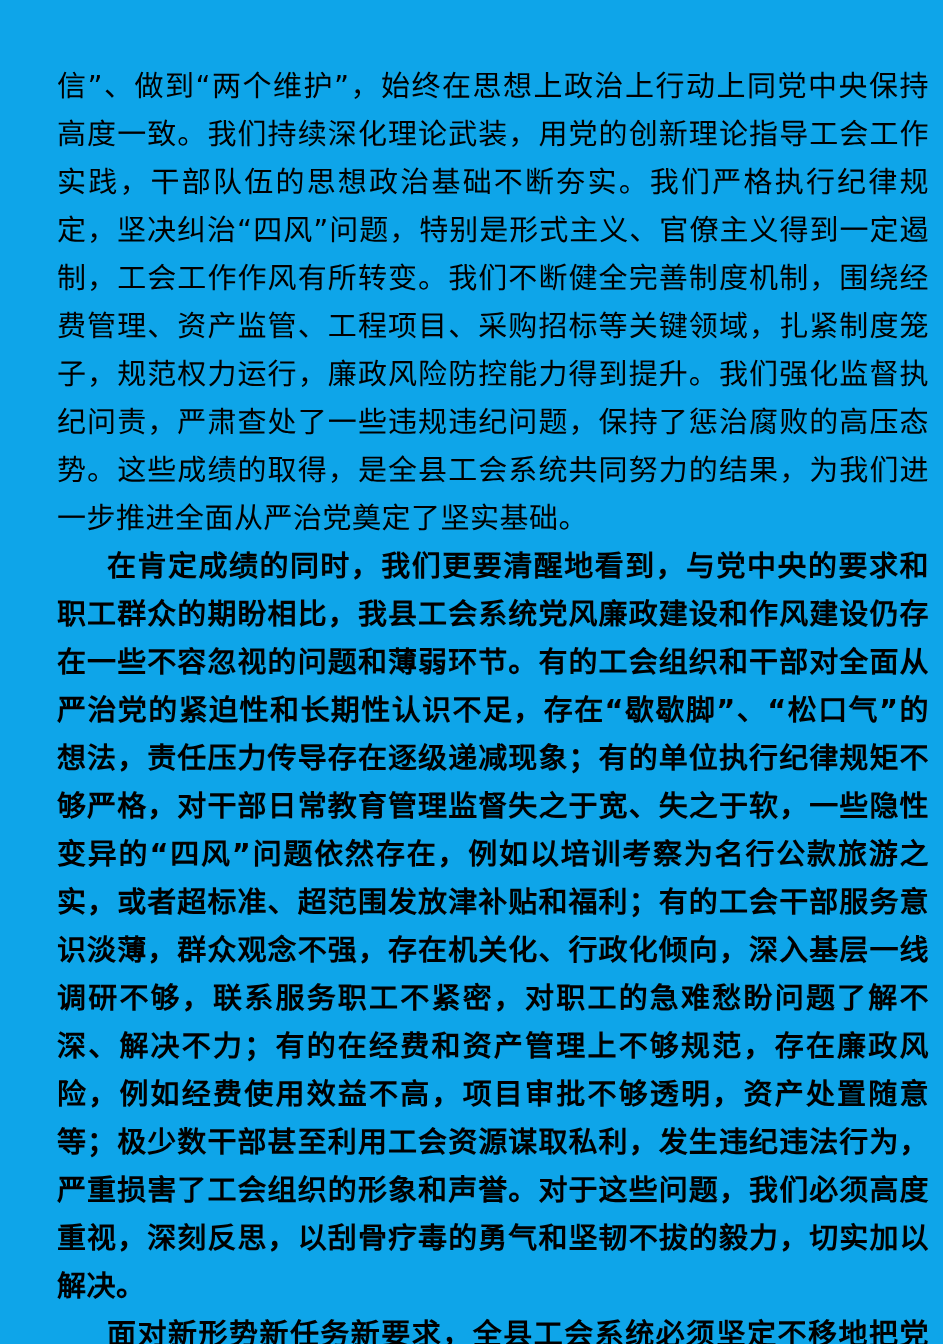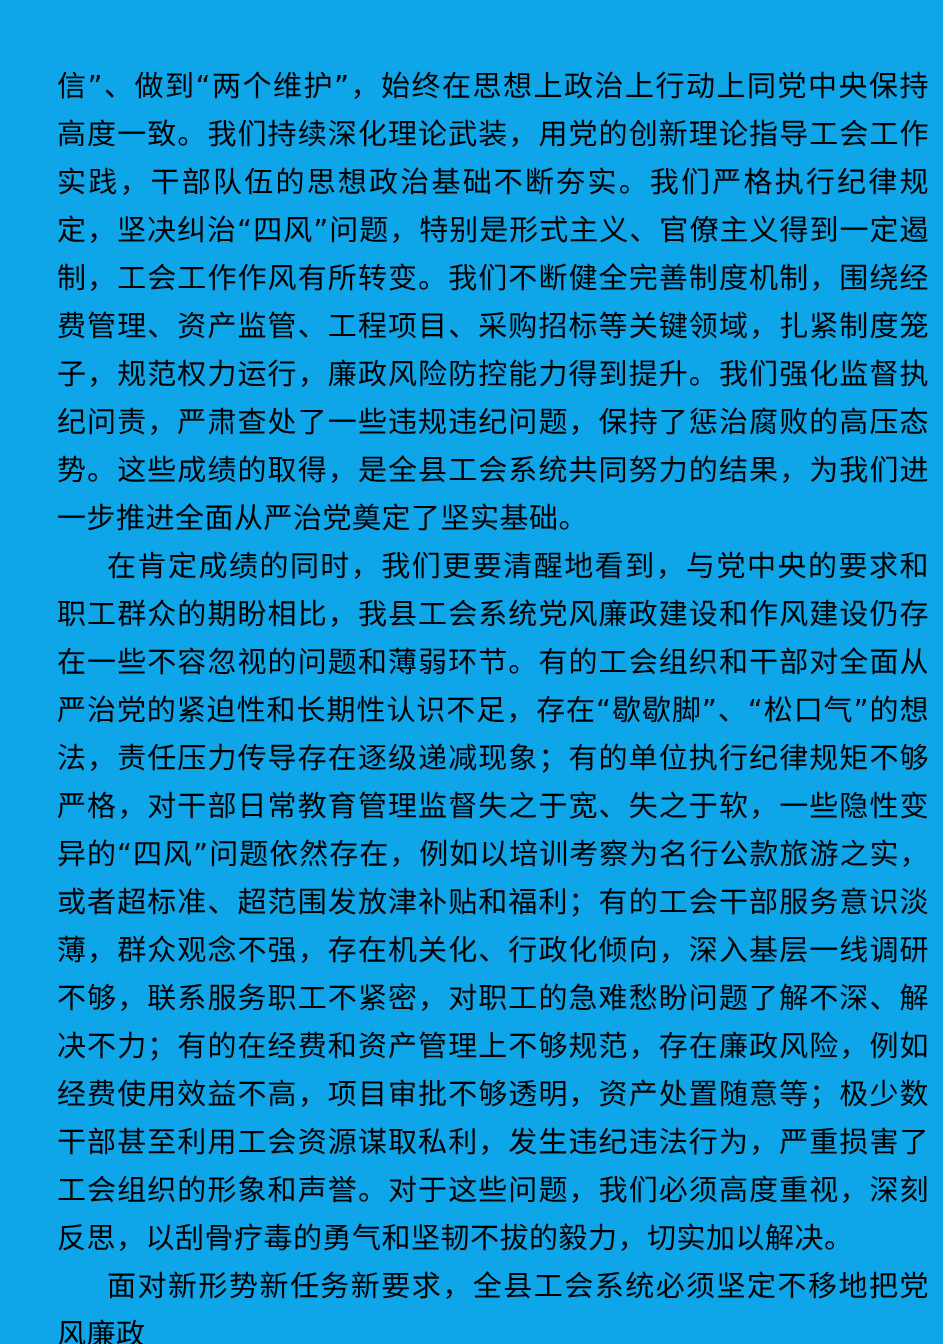--- a/index.html
+++ b/index.html
@@ -27,20 +27,21 @@
     text-justify: inter-character;
     letter-spacing: 0.5px;
   }
   .page p {
     margin: 0;
     padding: 0;
     word-break: break-all;
   }
   .page p.indent {
     text-indent: 50px;
+    font-weight: bold;
   }
 </style>
 </head>
 <body>
 
 <div class="page">
   <p>信”、做到“两个维护”，始终在思想上政治上行动上同党中央保持高度一致。我们持续深化理论武装，用党的创新理论指导工会工作实践，干部队伍的思想政治基础不断夯实。我们严格执行纪律规定，坚决纠治“四风”问题，特别是形式主义、官僚主义得到一定遏制，工会工作作风有所转变。我们不断健全完善制度机制，围绕经费管理、资产监管、工程项目、采购招标等关键领域，扎紧制度笼子，规范权力运行，廉政风险防控能力得到提升。我们强化监督执纪问责，严肃查处了一些违规违纪问题，保持了惩治腐败的高压态势。这些成绩的取得，是全县工会系统共同努力的结果，为我们进一步推进全面从严治党奠定了坚实基础。</p>
   <p class="indent">在肯定成绩的同时，我们更要清醒地看到，与党中央的要求和职工群众的期盼相比，我县工会系统党风廉政建设和作风建设仍存在一些不容忽视的问题和薄弱环节。有的工会组织和干部对全面从严治党的紧迫性和长期性认识不足，存在“歇歇脚”、“松口气”的想法，责任压力传导存在逐级递减现象；有的单位执行纪律规矩不够严格，对干部日常教育管理监督失之于宽、失之于软，一些隐性变异的“四风”问题依然存在，例如以培训考察为名行公款旅游之实，或者超标准、超范围发放津补贴和福利；有的工会干部服务意识淡薄，群众观念不强，存在机关化、行政化倾向，深入基层一线调研不够，联系服务职工不紧密，对职工的急难愁盼问题了解不深、解决不力；有的在经费和资产管理上不够规范，存在廉政风险，例如经费使用效益不高，项目审批不够透明，资产处置随意等；极少数干部甚至利用工会资源谋取私利，发生违纪违法行为，严重损害了工会组织的形象和声誉。对于这些问题，我们必须高度重视，深刻反思，以刮骨疗毒的勇气和坚韧不拔的毅力，切实加以解决。</p>
   <p class="indent">面对新形势新任务新要求，全县工会系统必须坚定不移地把党风廉政</p>
 </div>

